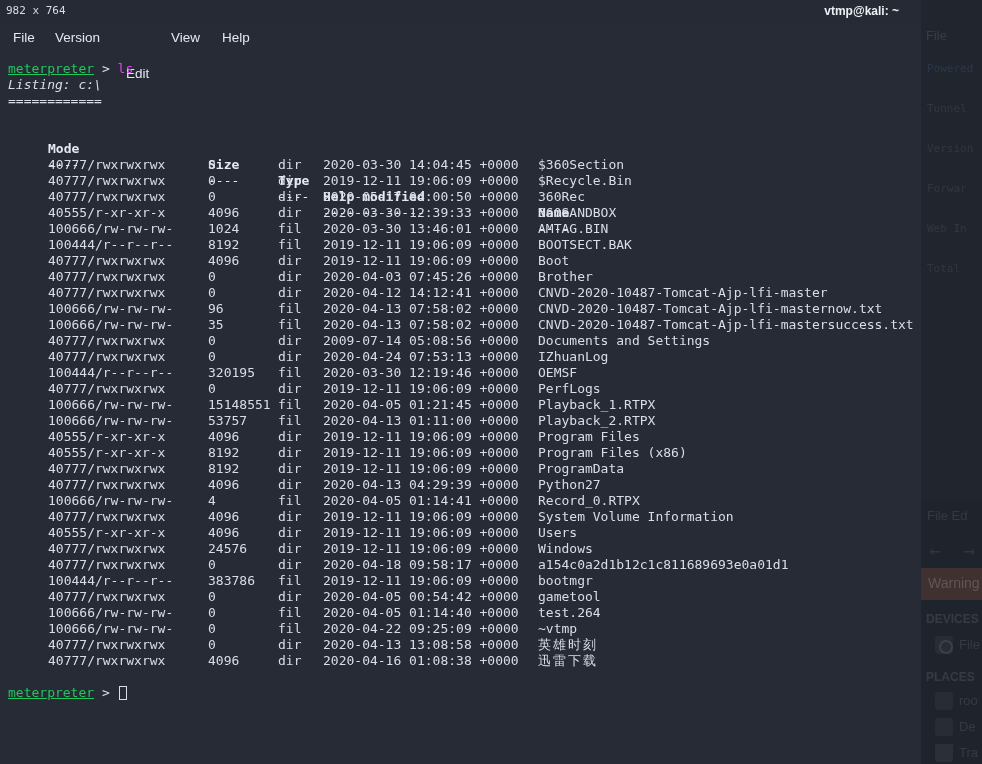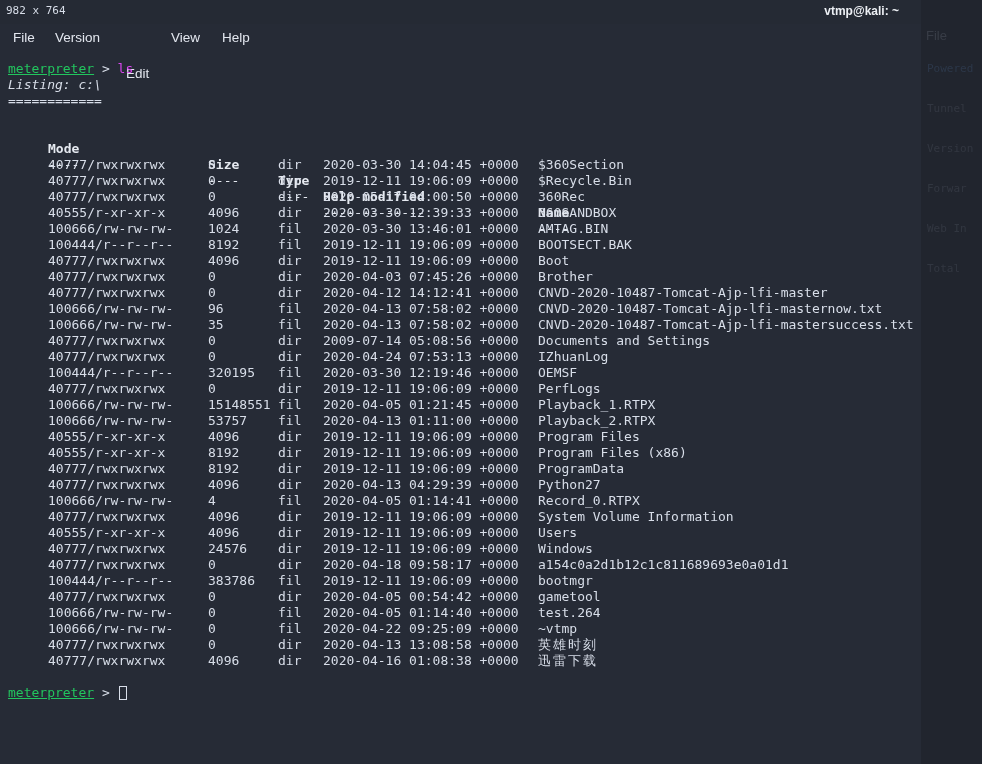--- a/index.html
+++ b/index.html
@@ -196,20 +196,43 @@
   <div class="bg-menu">File</div>
   <div id="bg-right-lines">
       <div class="bg-line accent" style="top: 62px;">Powered</div>
       <div class="bg-line" style="top: 102px;">Tunnel</div>
       <div class="bg-line" style="top: 142px;">Version</div>
       <div class="bg-line" style="top: 182px;">Forwar</div>
       <div class="bg-line" style="top: 222px;">Web In</div>
       <div class="bg-line" style="top: 262px;">Total</div>
     </div>
 
+  <div id="bg-lower">
+    <div class="bg-menu2">File   Ed</div>
+    <div class="bg-arrow" style="left:8px;">←</div>
+    <div class="bg-arrow" style="left:42px;">→</div>
+
+    <div id="bg-warning">
+      <span>Warning</span>
+    </div>
+
+    <div class="bg-section" style="top:112px;">DEVICES</div>
+    <div class="bg-ico disc" style="left:14px; top:136px;"></div>
+    <div class="bg-item" style="left:38px; top:137px;">File</div>
+
+    <div class="bg-section" style="top:170px;">PLACES</div>
+    <div class="bg-ico" style="left:14px; top:192px;"></div>
+    <div class="bg-item" style="left:38px; top:193px;">roo</div>
+
+    <div class="bg-ico" style="left:14px; top:218px;"></div>
+    <div class="bg-item" style="left:38px; top:219px;">De</div>
+
+    <div class="bg-ico trash" style="left:14px; top:244px;"></div>
+    <div class="bg-item" style="left:38px; top:245px;">Tra</div>
+  </div>
 </div>
 
 <div id="terminal-window">
 
   <div id="titlebar">
     <div id="dim-label">982 x 764</div>
     <div id="title-text">vtmp@kali: ~</div>
   </div>
 
   <div id="menubar">

